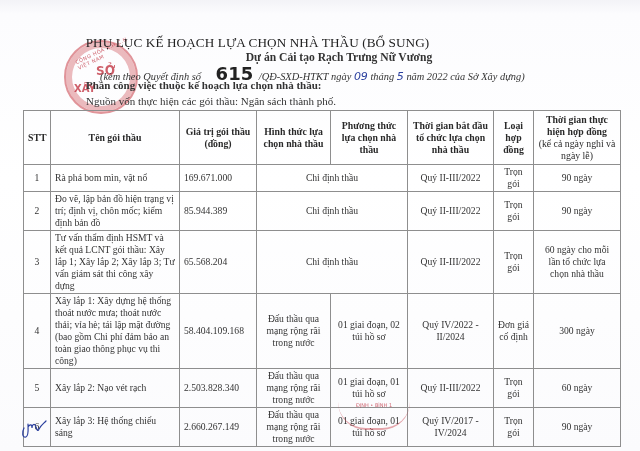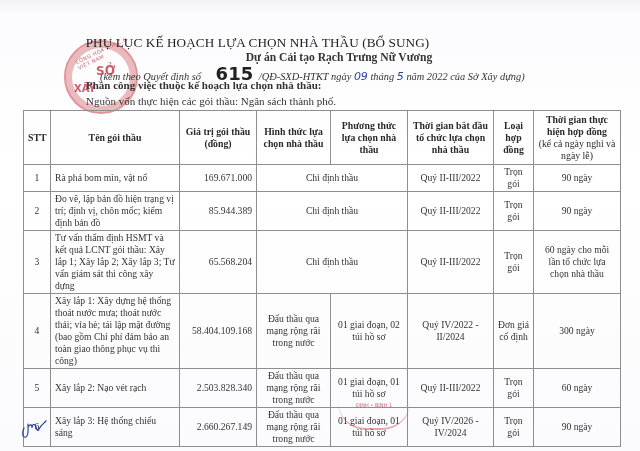--- a/index.html
+++ b/index.html
@@ -36,21 +36,21 @@
     border-collapse:collapse; table-layout:fixed;
     font-size:9.6px; color:#333;
   }
   table.plan th, table.plan td {
     border:1px solid #8e8e8e; padding:1px 4px; vertical-align:middle;
     line-height:12px;
   }
   table.plan th { font-weight:bold; text-align:center; color:#2a2a2a; font-size:9.8px; }
   table.plan th .note { font-weight:normal; }
   .c { text-align:center; }
-  .r { text-align:right; }
+  .r { text-align:left; }
   .l { text-align:left; }
 
   .stamp {
     position:absolute; left:64px; top:40px; width:70px; height:70px; border-radius:50%;
     border:2px solid rgba(200,60,70,0.55);
     box-shadow: inset 0 0 0 5px rgba(255,255,255,0), inset 0 0 0 6px rgba(200,60,70,0.35);
     color:rgba(190,40,55,0.75); font-family:"DejaVu Sans", sans-serif;
   }
   .stamp .ring { position:absolute; left:8px; top:4px; font-size:5px; transform:rotate(-25deg); letter-spacing:0.5px; }
   .stamp .so { position:absolute; left:30px; top:22px; font-weight:bold; font-size:12px; }
@@ -167,21 +167,21 @@
       <td class="c">Quý II-III/2022</td>
       <td class="c">Trọn gói</td>
       <td class="c">60 ngày</td>
     </tr>
     <tr style="height:36px">
       <td class="c">6</td>
       <td class="l">Xây lắp 3: Hệ thống chiếu sáng</td>
       <td class="r">2.660.267.149</td>
       <td class="c">Đấu thầu qua mạng rộng rãi trong nước</td>
       <td class="c">01 giai đoạn, 01 túi hồ sơ</td>
-      <td class="c">Quý IV/2026 - IV/2024</td>
+      <td class="c">Quý IV/2017 - IV/2024</td>
       <td class="c">Trọn gói</td>
       <td class="c">90 ngày</td>
     </tr>
   </tbody>
 </table>
 
 <div class="stamp2">
   <span>ĐỊNH • BÌNH 1</span>
 </div>
 

